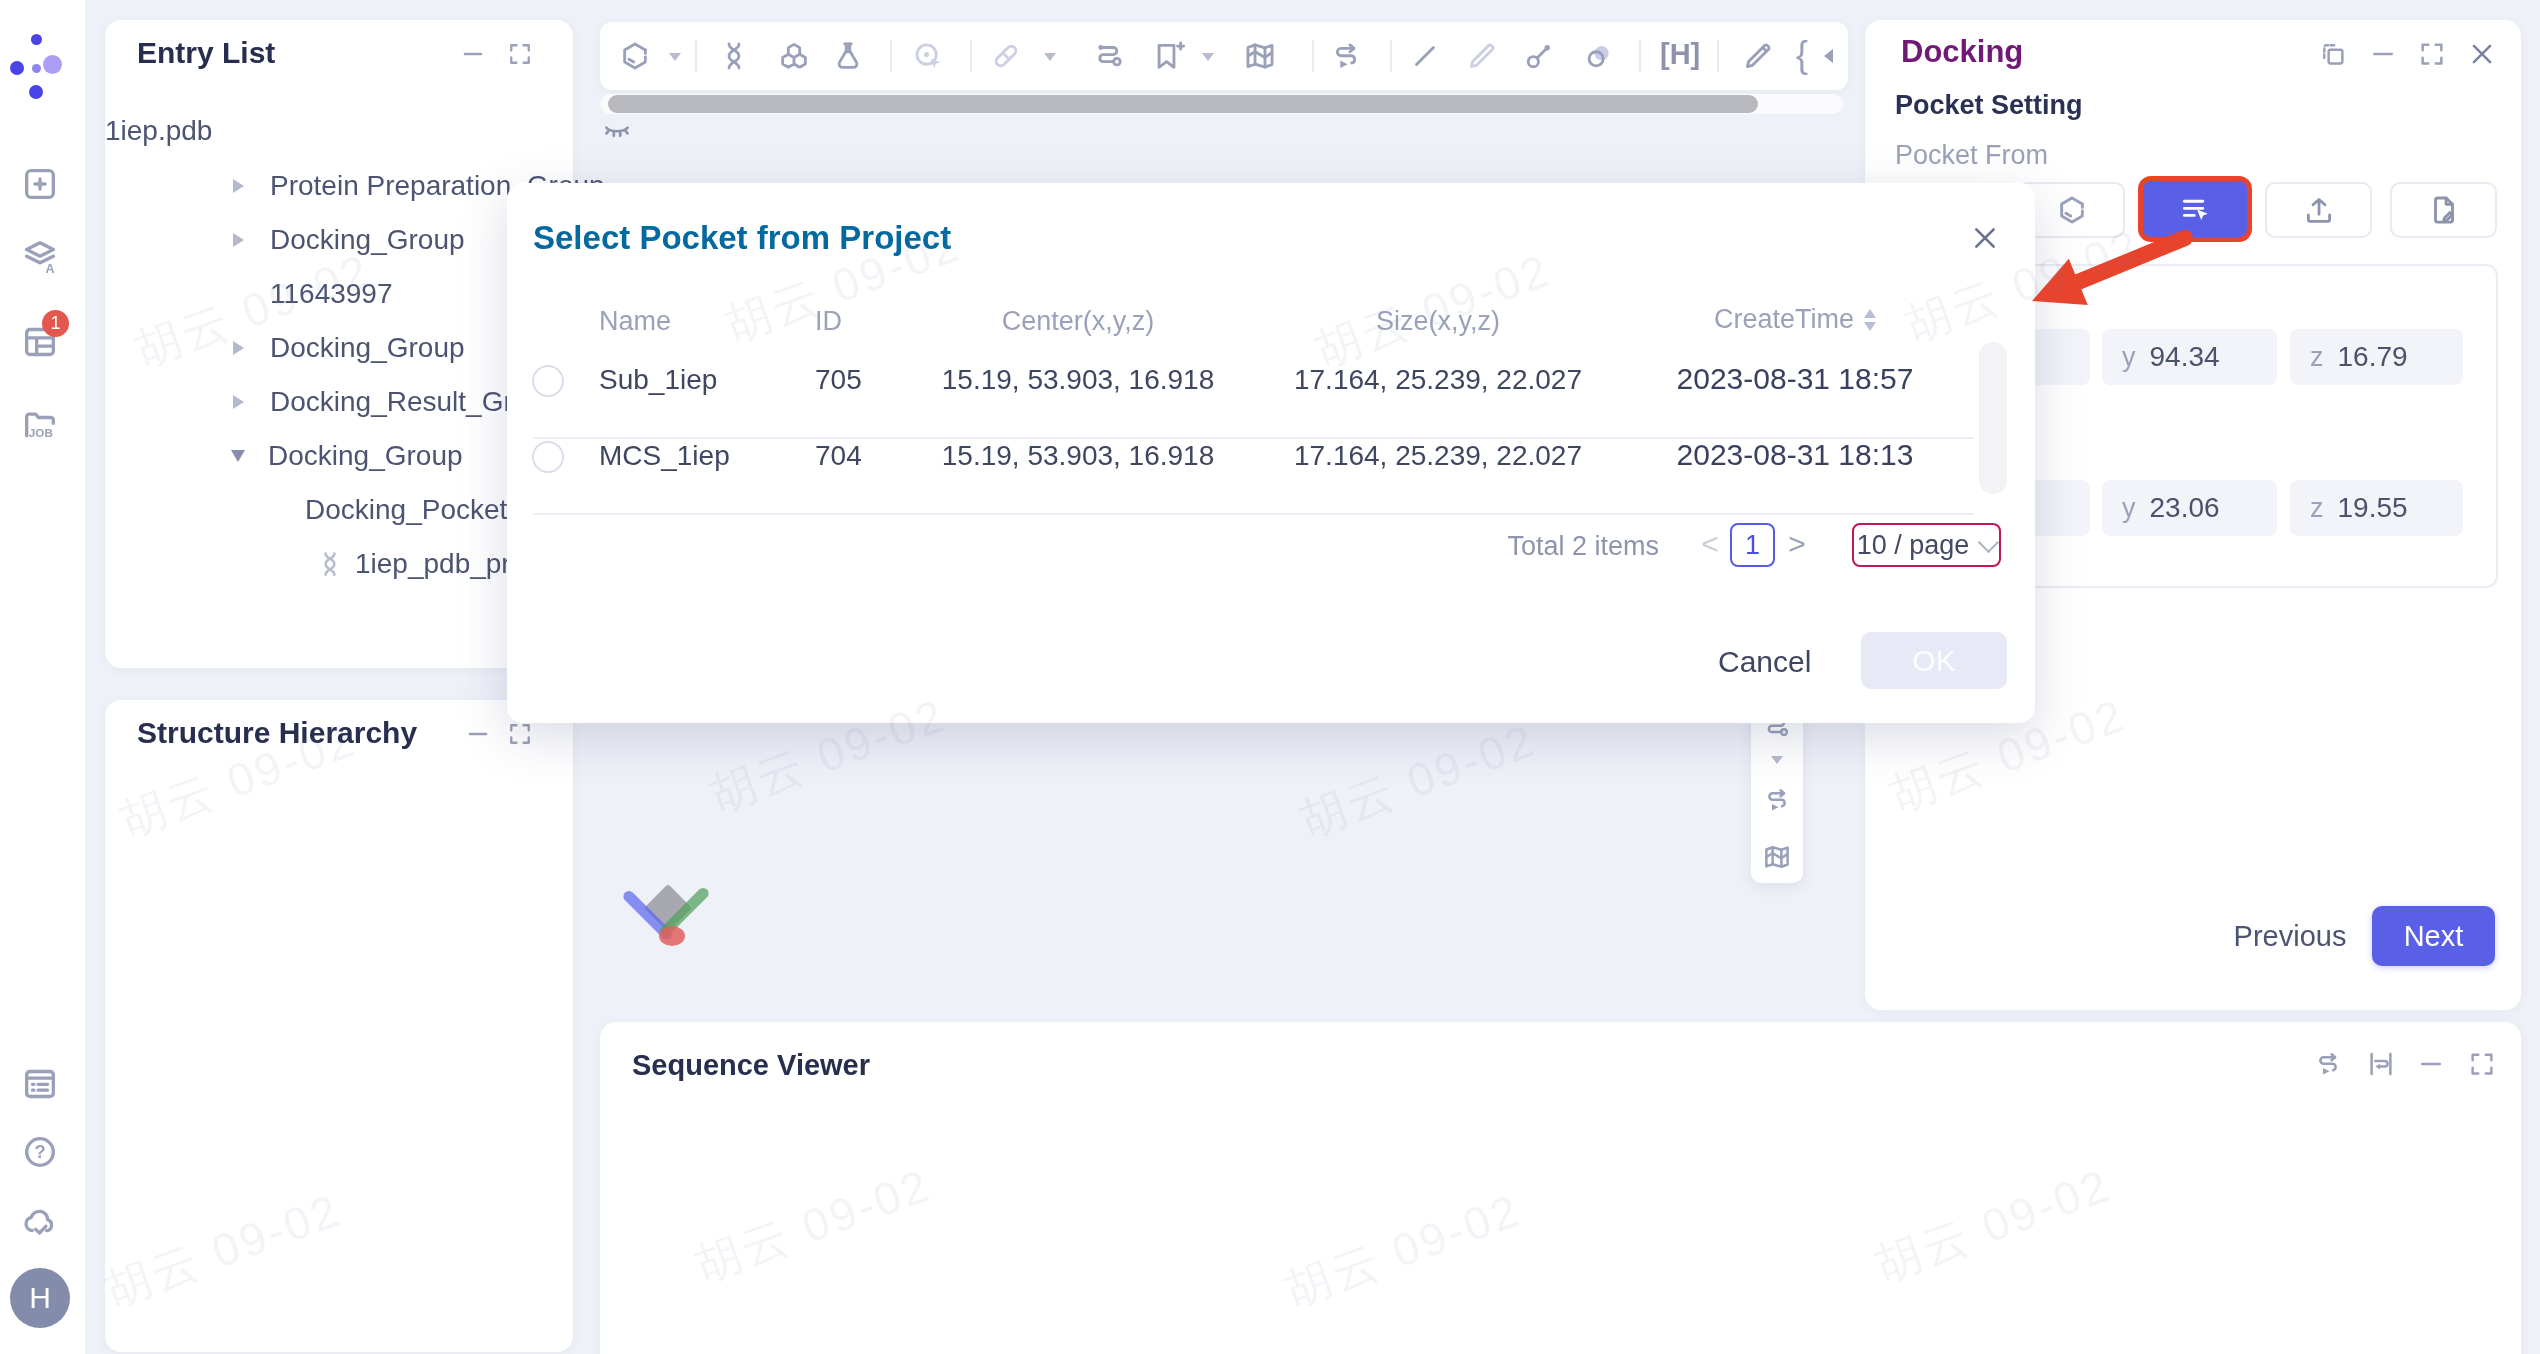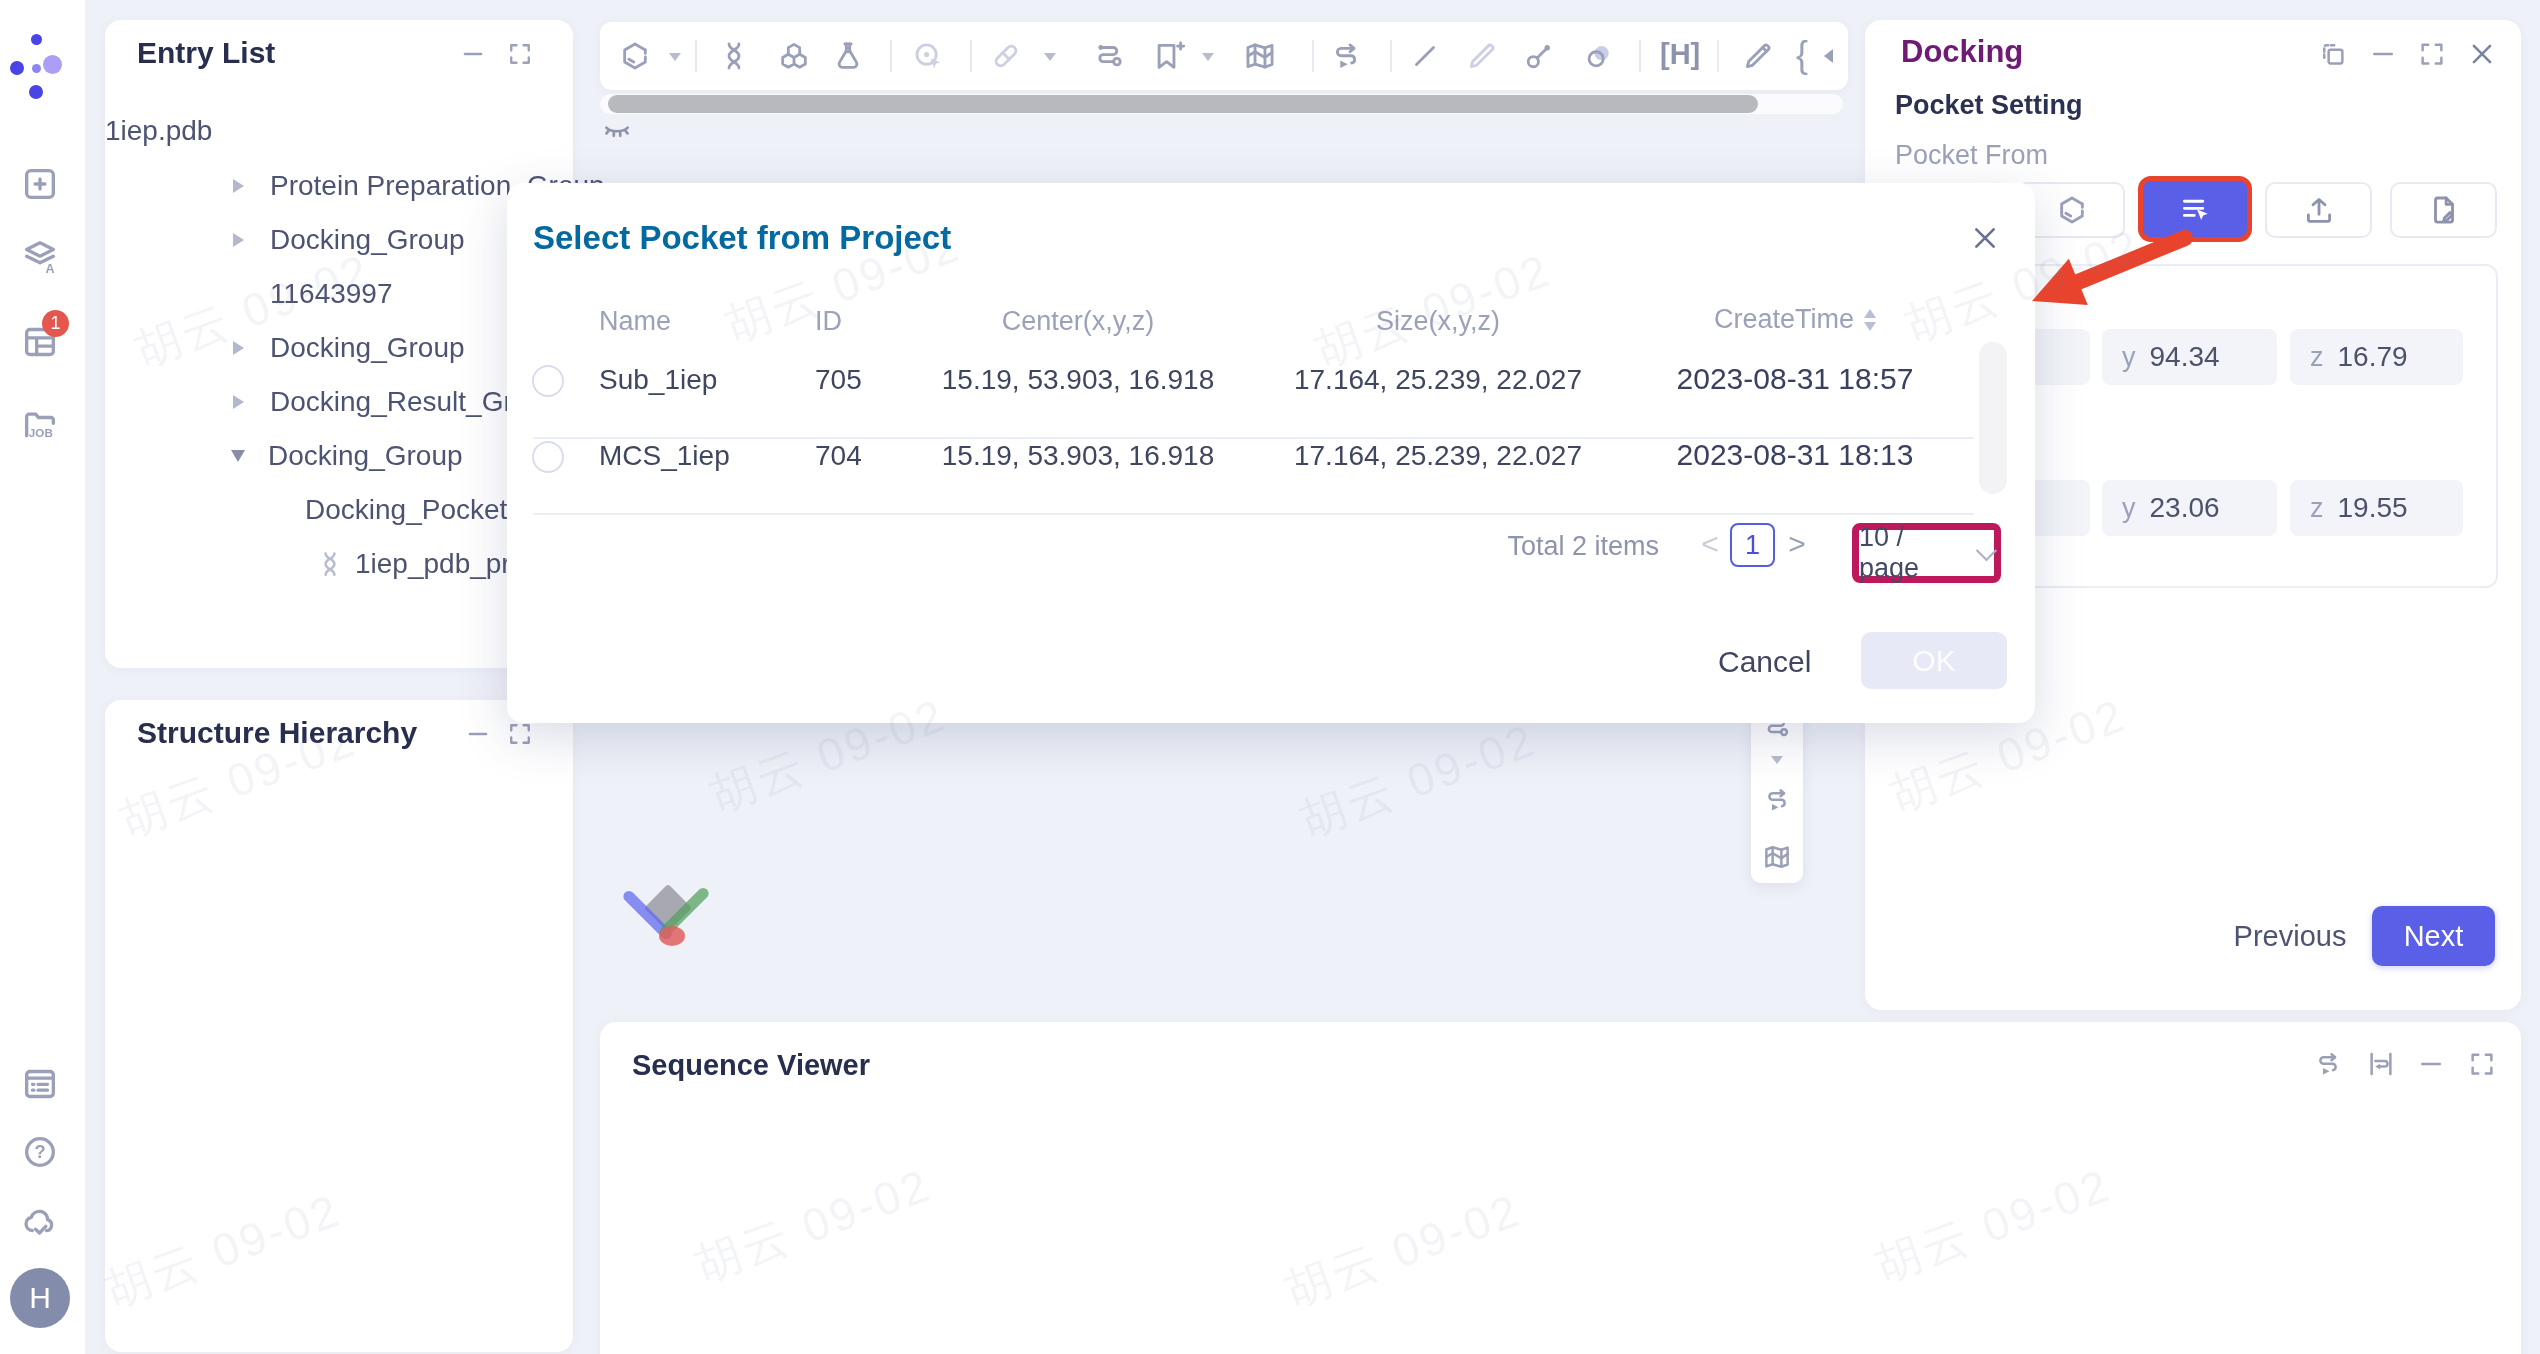--- a/index.html
+++ b/index.html
@@ -488,21 +488,21 @@
     <div class="hline" style="left:26px;top:330px;width:1441px;"></div>
 
     <div class="abs" style="left:1472px;top:159px;width:28px;height:152px;background:#f3f3f6;border-radius:14px;"></div>
 
     <span class="abs" style="left:952px;top:348px;width:200px;text-align:right;font-size:27px;color:#8e94ab;">Total 2 items</span>
     <span class="abs" style="left:1190px;top:344px;width:26px;text-align:center;font-size:30px;color:#c9cdda;cursor:pointer;">&lt;</span>
     <div class="abs" style="left:1223px;top:340px;width:45px;height:44px;border:2px solid #555de0;border-radius:8px;box-sizing:border-box;display:flex;align-items:center;justify-content:center;cursor:pointer;">
       <span style="color:#4850dd;font-size:27px;">1</span>
     </div>
     <span class="abs" style="left:1277px;top:344px;width:26px;text-align:center;font-size:30px;color:#9aa0b5;cursor:pointer;">&gt;</span>
-    <div class="abs" style="left:1345px;top:340px;width:149px;height:60px;border:7px solid #be185d;border-radius:8px;box-sizing:border-box;display:flex;align-items:center;justify-content:center;gap:12px;cursor:pointer;background:#fff;">
+    <div class="abs" style="left:1345px;top:340px;width:149px;height:44px;border:2px solid #be185d;border-radius:8px;box-sizing:border-box;display:flex;align-items:center;justify-content:center;gap:12px;cursor:pointer;background:#fff;">
       <span style="font-size:27px;color:#434a66;">10 / page</span>
       <span class="chev"></span>
     </div>
 
     <span class="abs" style="left:1211px;top:462px;width:120px;text-align:left;font-size:30px;color:#3f465f;cursor:pointer;">Cancel</span>
     <div class="abs" style="left:1354px;top:449px;width:146px;height:57px;border-radius:10px;background:#e7e9f6;display:flex;align-items:center;justify-content:center;cursor:not-allowed;">
       <span style="color:#fdfdfe;font-size:30px;">OK</span>
     </div>
   </div>
 

